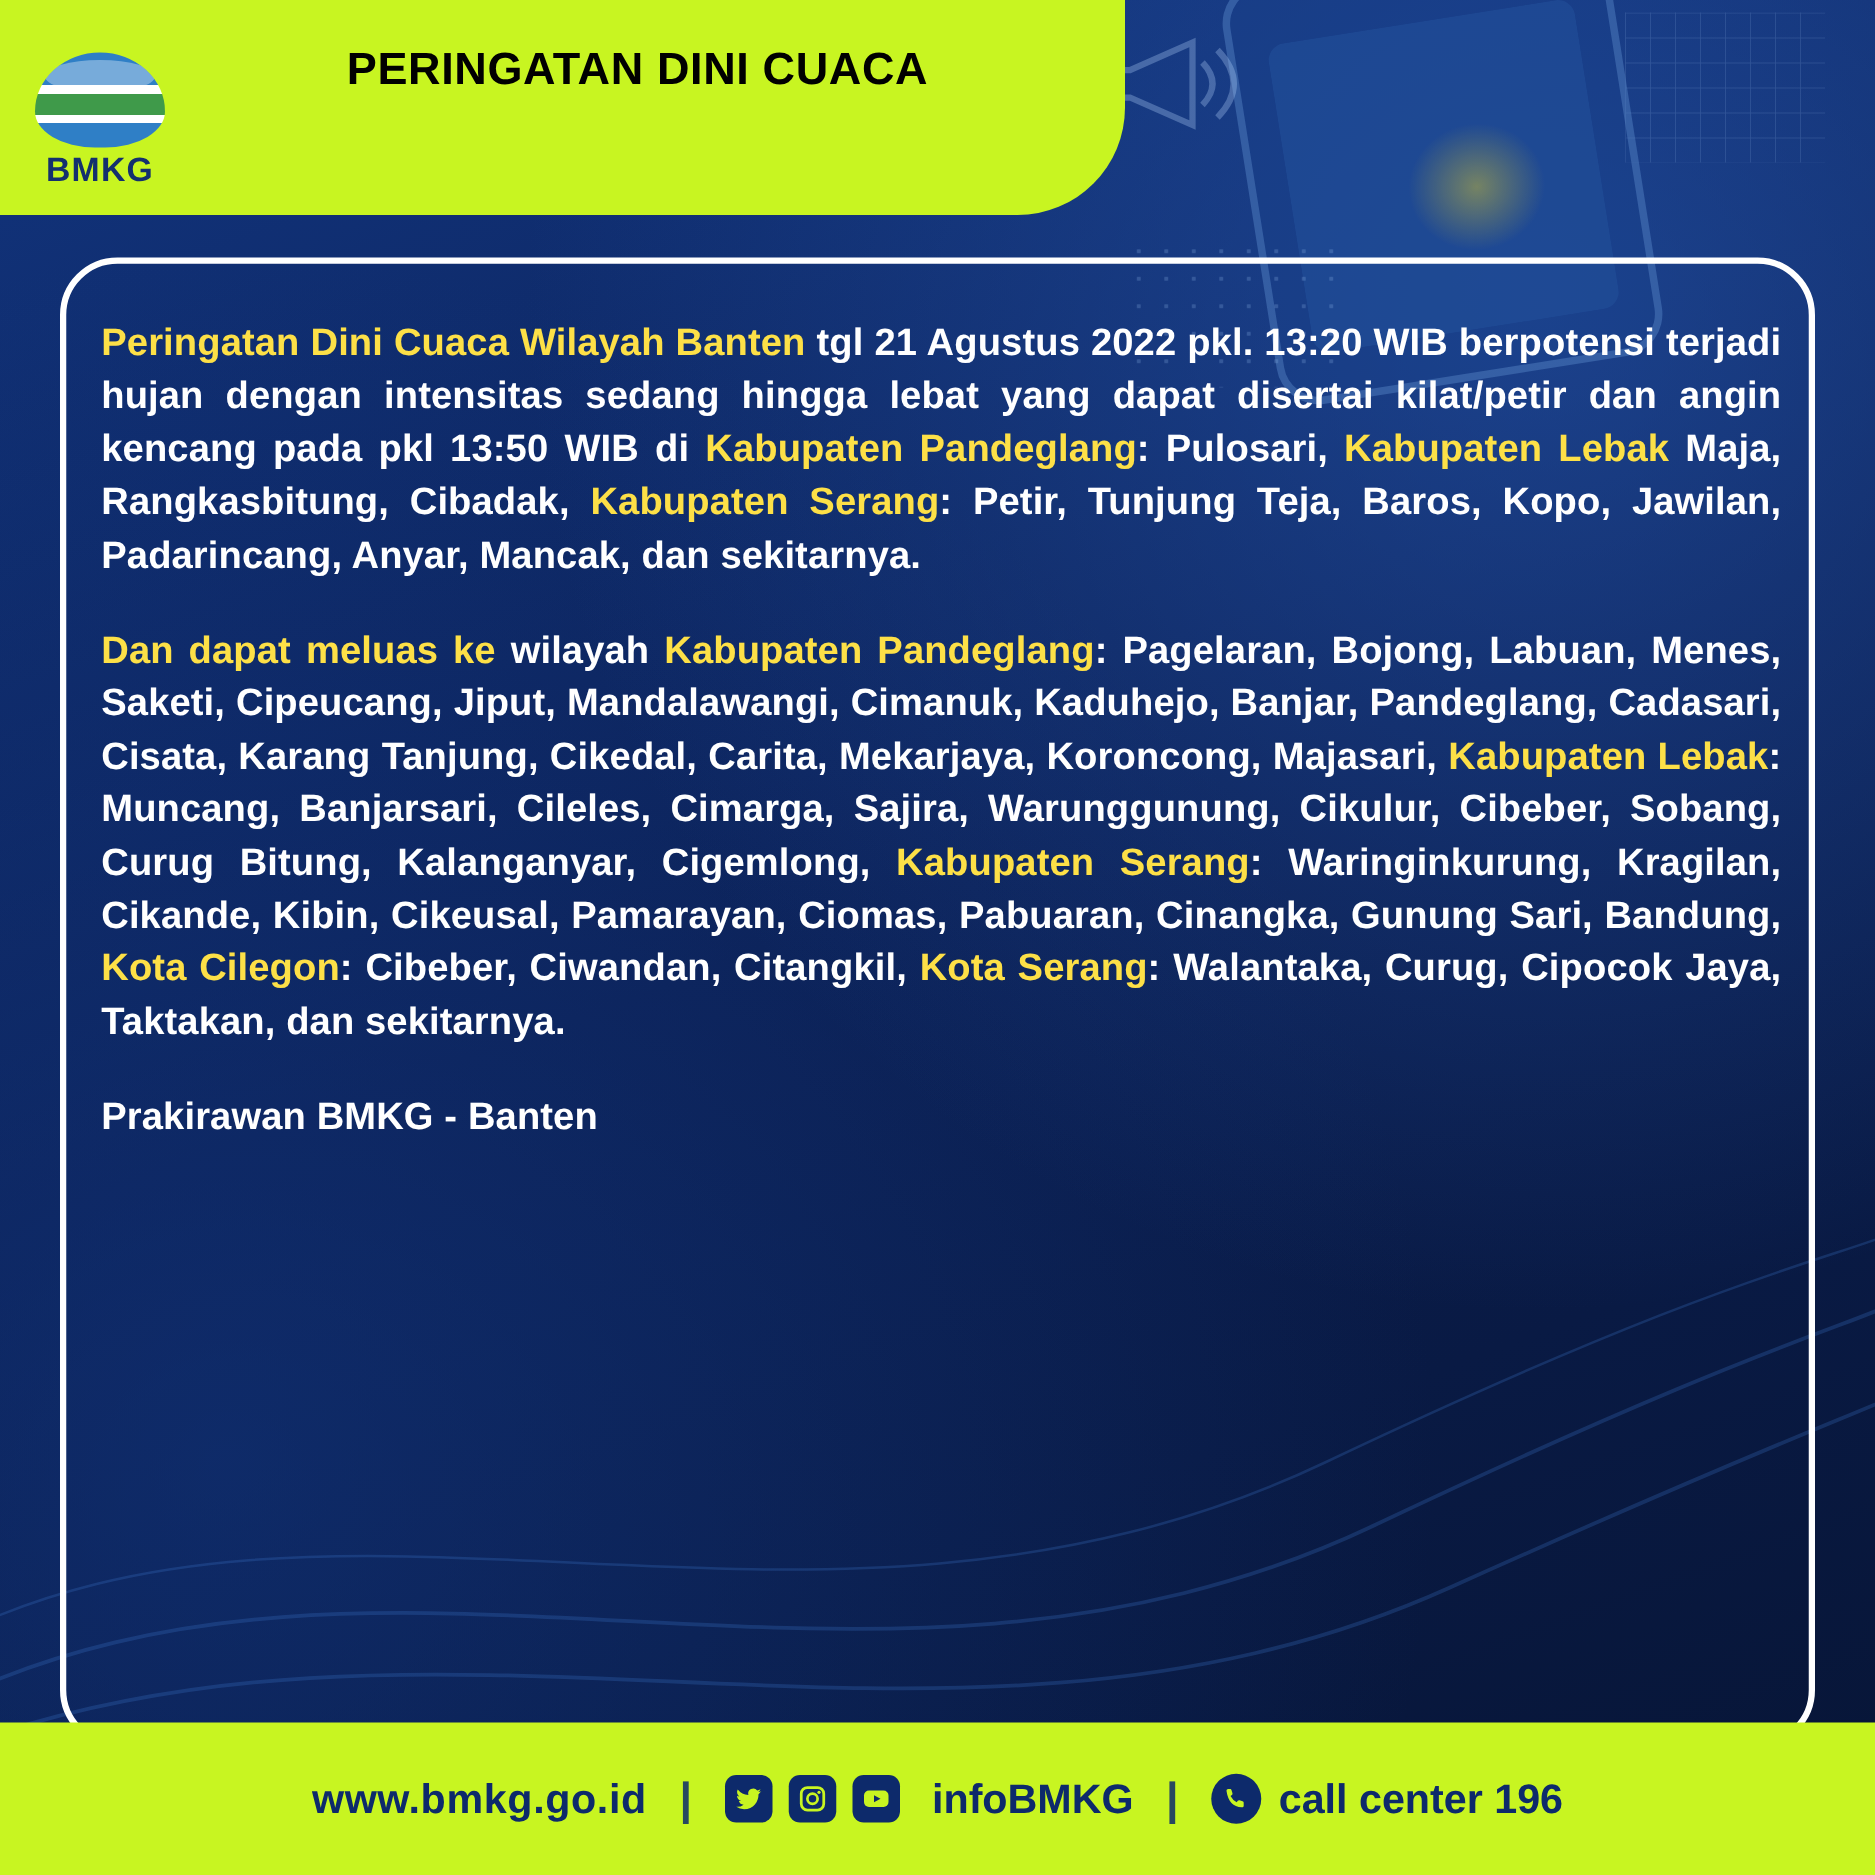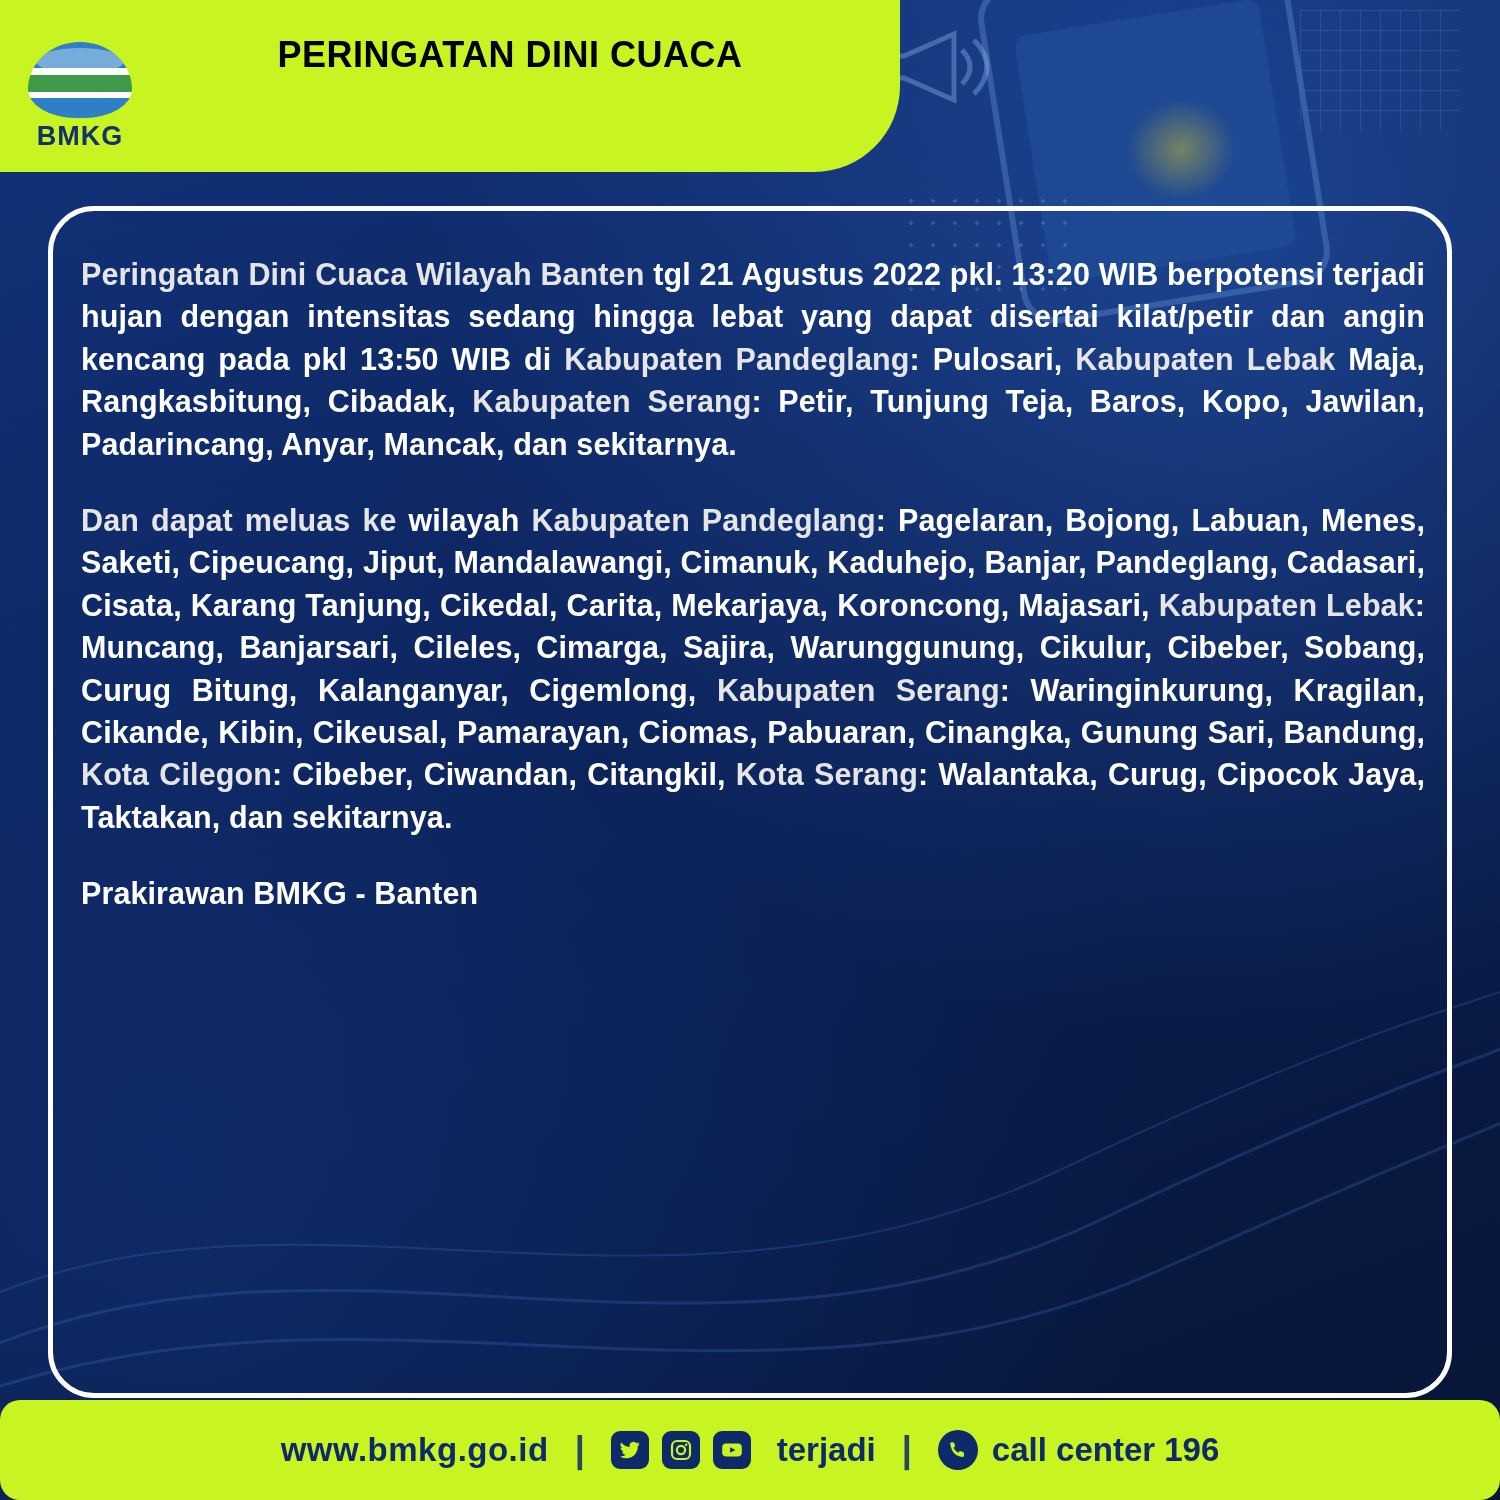--- a/index.html
+++ b/index.html
@@ -176,37 +176,36 @@
     top: 42px;
     color: #ffffff;
     font-size: 30.5px;
     line-height: 1.39;
     font-weight: bold;
     text-align: justify;
     letter-spacing: 0.1px;
   }
   .para { margin: 0 0 34px 0; }
   .para:last-child { margin-bottom: 16px; }
-  .hl { color: #e5e5e5; }
+  .hl { color: #fde047; }
   .plain { font-weight: bold; }
 
   
   .footer {
     position: absolute;
     left: 0;
     bottom: 0;
     width: 100%;
-    height: 100px;
+    height: 122px;
     background: #c8f521;
     z-index: 6;
     display: flex;
     align-items: center;
     justify-content: center;
     gap: 20px;
-    border-radius: 20px;
   }
   .footer-web {
     color: #0d2a6b;
     font-size: 33px;
     font-weight: bold;
     letter-spacing: 0.5px;
   }
   .footer-sep {
     color: #0d2a6b;
     font-size: 36px;
@@ -325,21 +324,21 @@
         <circle cx="17.2" cy="6.8" r="1.3" fill="#c8f521"></circle>
       </svg>
     </span>
     <span class="sicon">
       <svg viewBox="0 0 24 24" width="24" height="24" aria-hidden="true">
         <rect x="2.2" y="5.4" width="19.6" height="13.2" rx="4" fill="#c8f521"></rect>
         <path d="M10.2 9.2 L15.4 12 L10.2 14.8 Z" fill="#0d2a6b"></path>
       </svg>
     </span>
   </span>
-  <span class="footer-handle">terjadi</span>
+  <span class="footer-handle">infoBMKG</span>
 
   <span class="footer-sep">|</span>
 
   <span class="callblock">
     <span class="phone-circle">
       <svg viewBox="0 0 24 24" width="22" height="22" aria-hidden="true">
         <path fill="#c8f521" d="M6.6 3.5c.6 0 1.1.4 1.3 1l.8 2.6c.2.6 0 1.2-.5 1.6l-1.2.9a12.6 12.6 0 0 0 5.4 5.4l.9-1.2c.4-.5 1-.7 1.6-.5l2.6.8c.6.2 1 .7 1 1.3v2.6c0 .9-.8 1.6-1.7 1.5C9.3 19 4.9 14.6 3.5 5.2c-.1-.9.6-1.7 1.5-1.7z"></path>
       </svg>
     </span>
     <span class="footer-call">call center 196</span>

